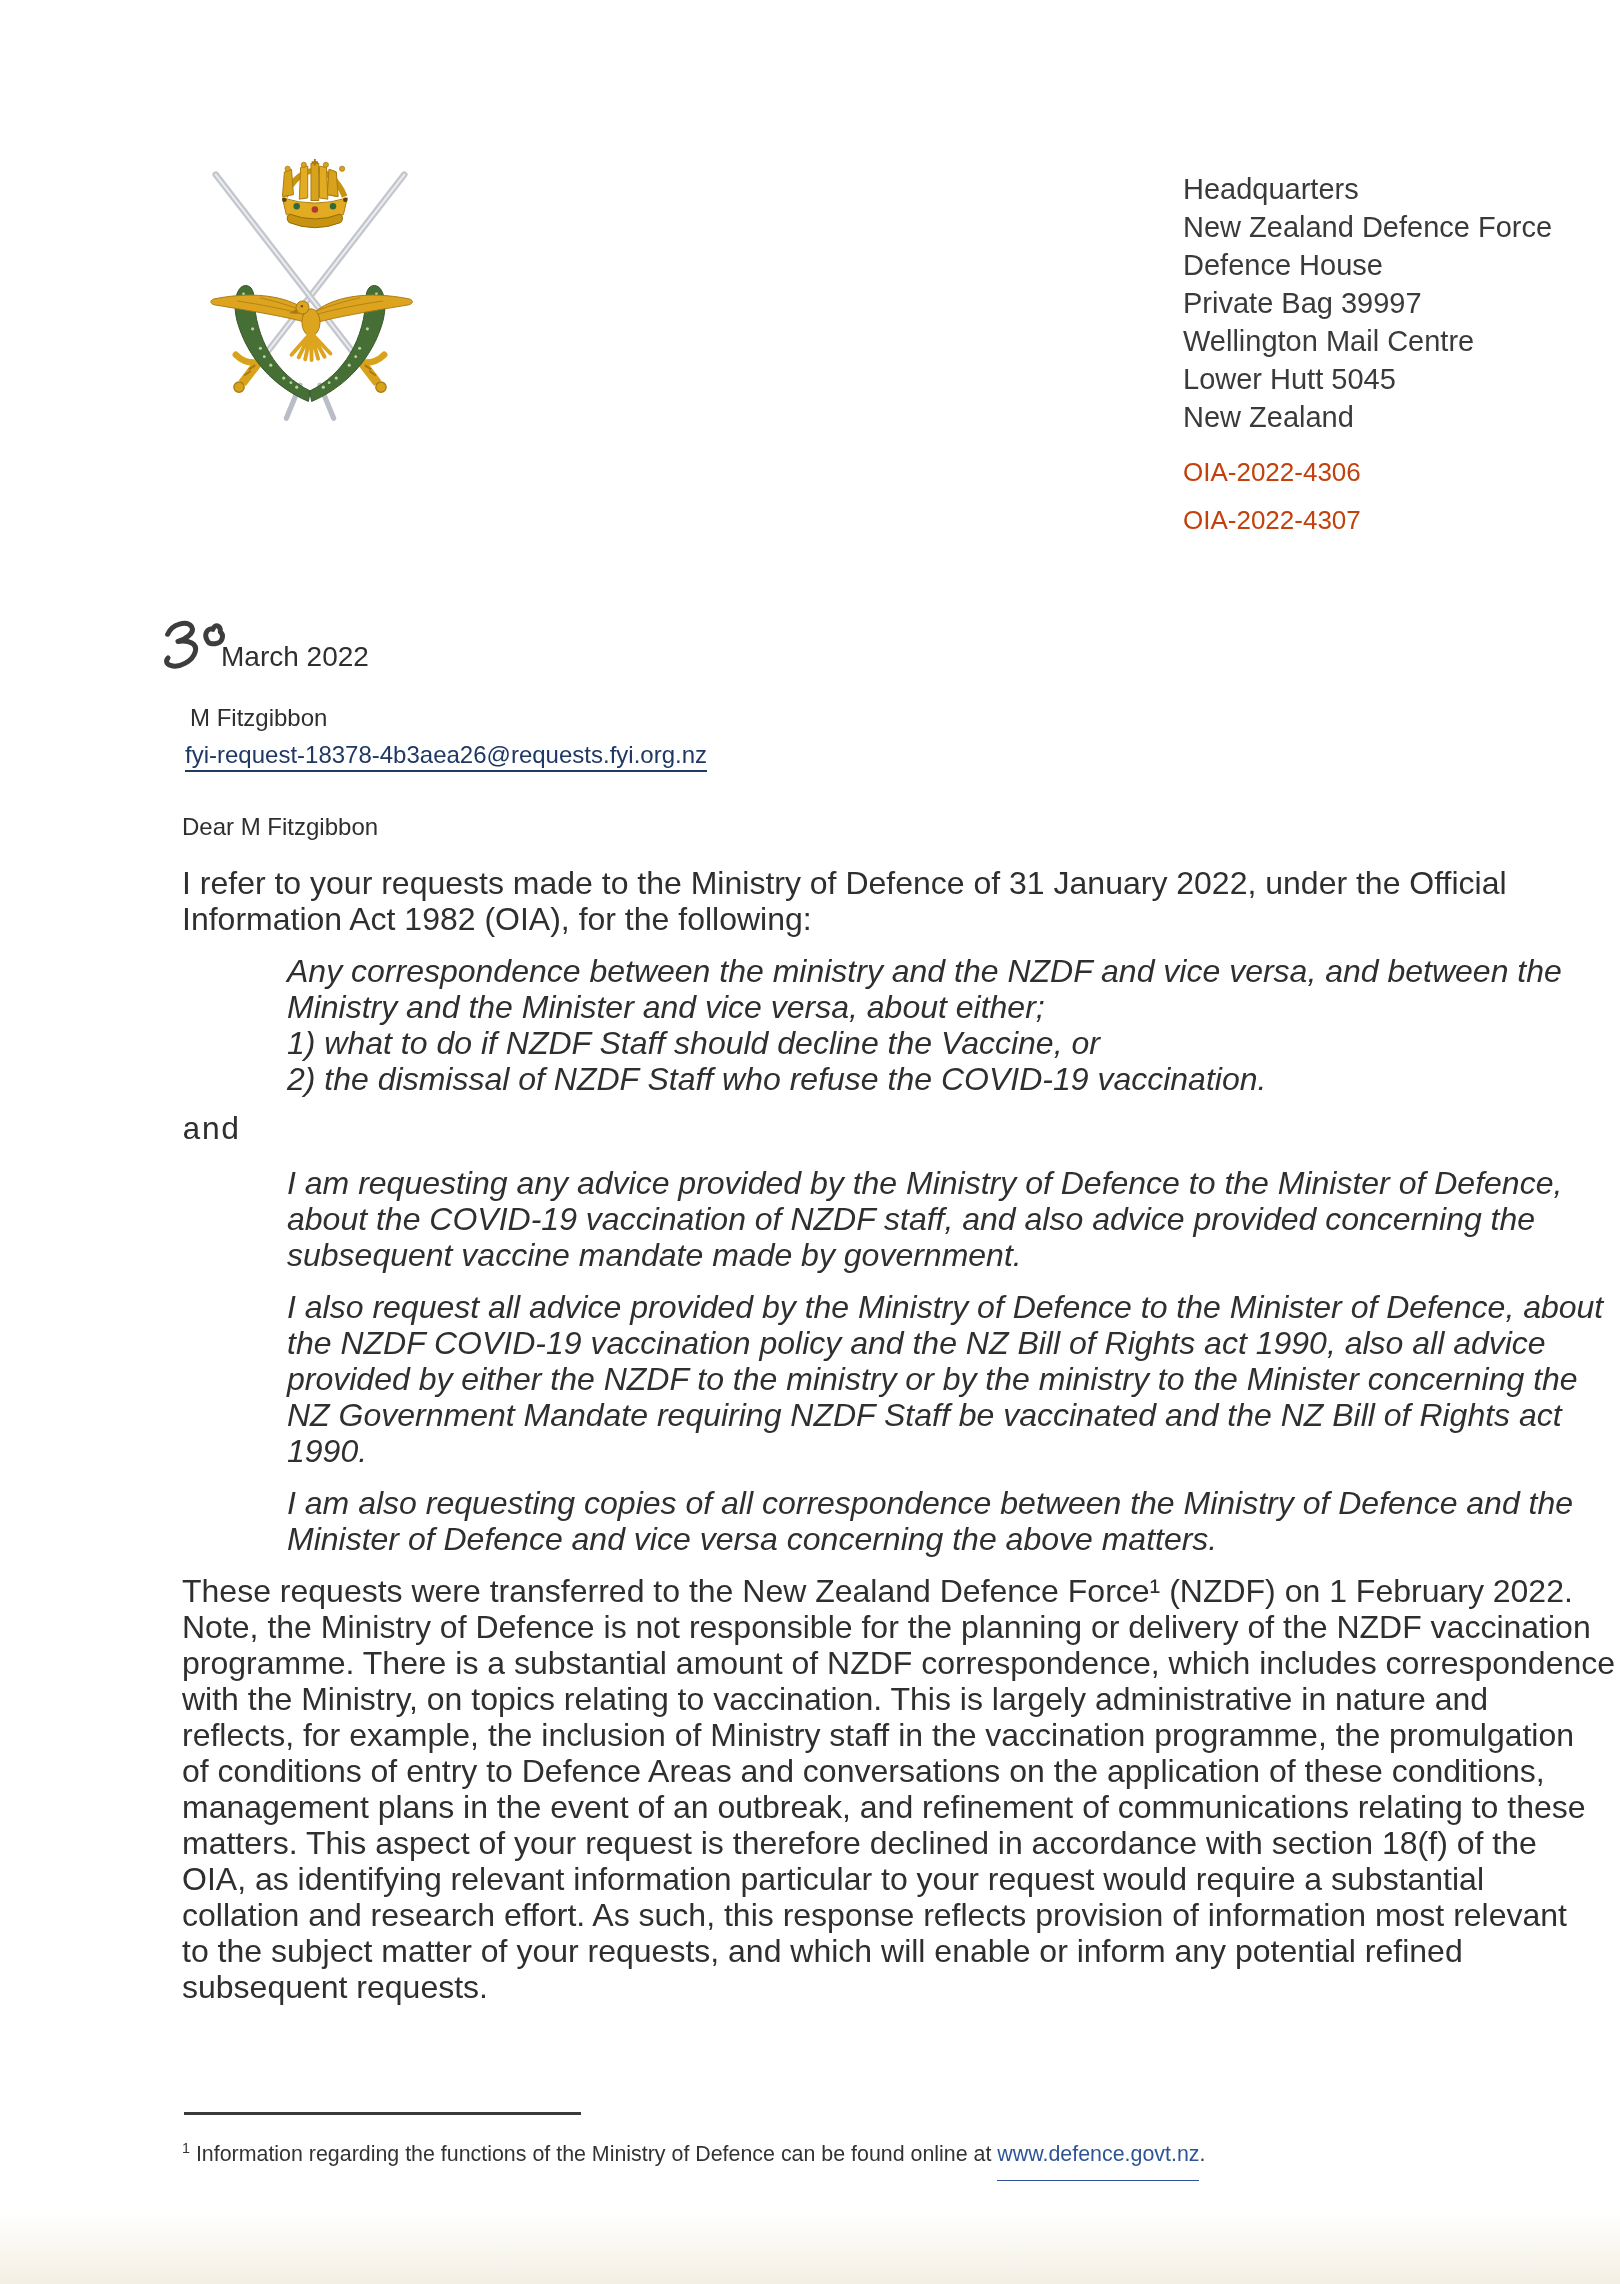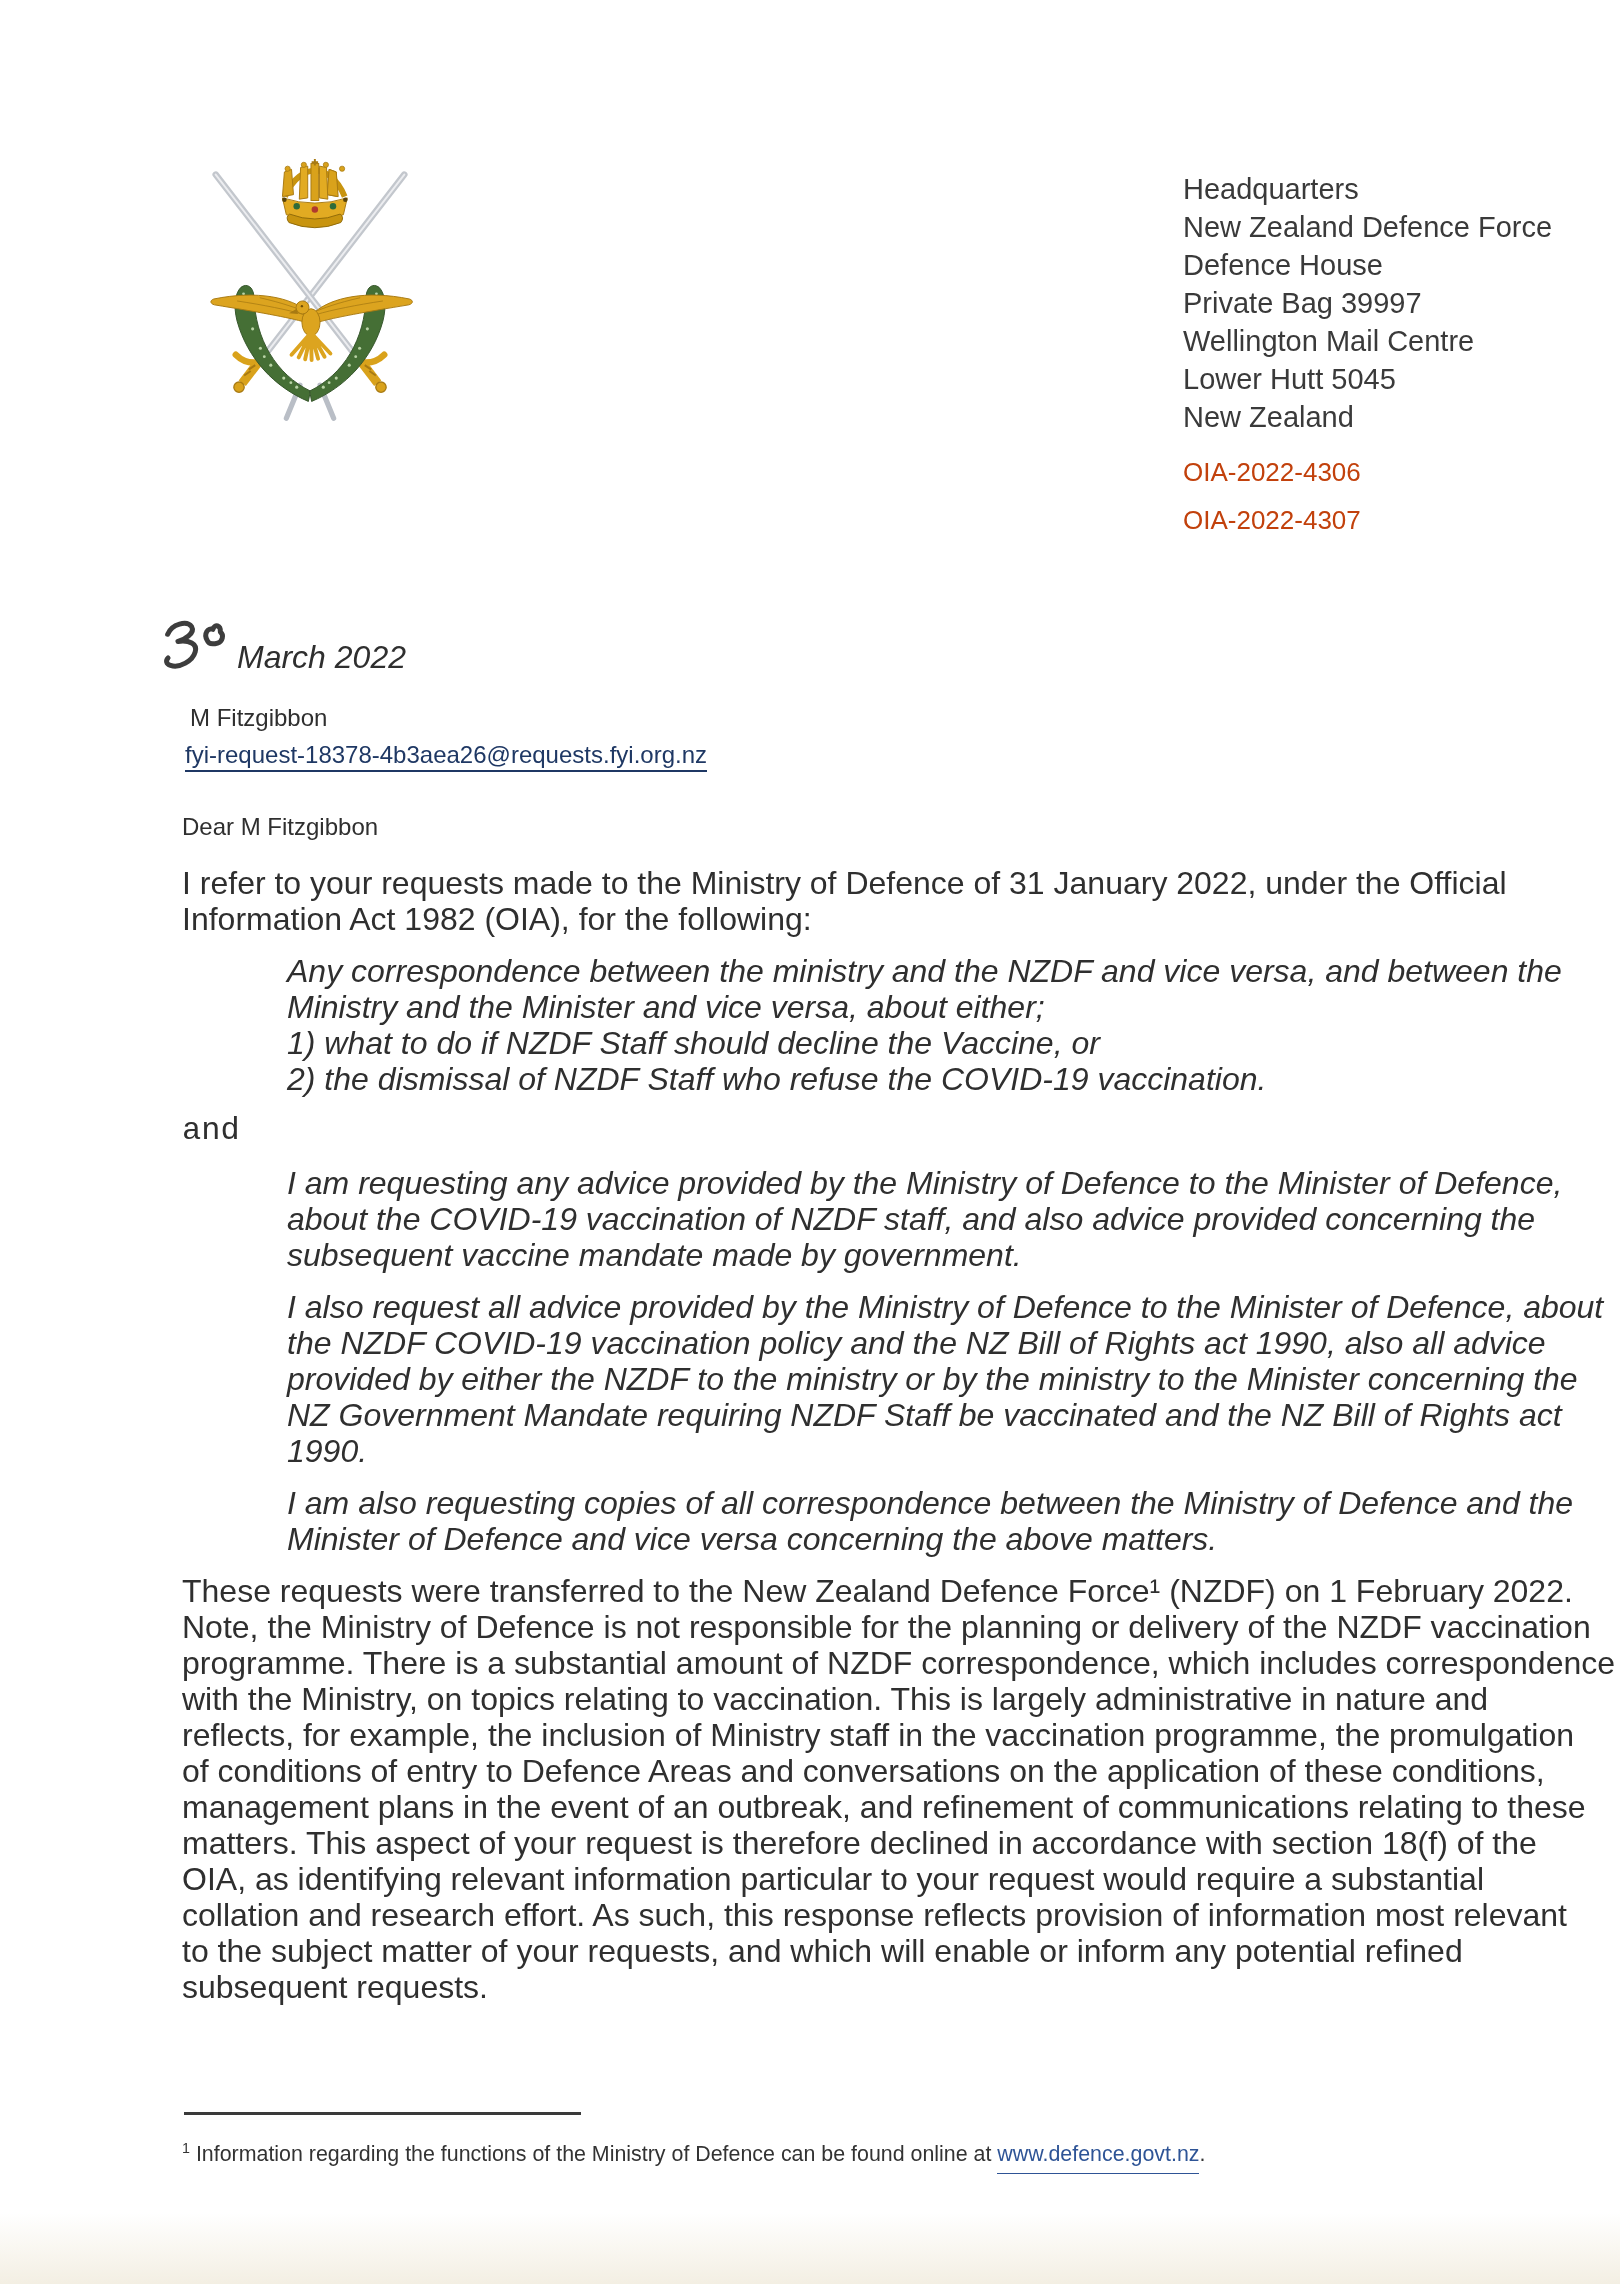--- a/index.html
+++ b/index.html
@@ -20,21 +20,21 @@
   .address{
     left:1183px;top:170px;
     font-size:29px;line-height:38px;color:#3a3a3a;
   }
   .refs{
     left:1183px;top:448px;
     font-size:26px;line-height:48px;color:#c2410c;
   }
 
   .hand-day{left:158px;top:615px;width:71px;height:60px;}
-  .date-text{left:237px;top:639px;font-size:32px;line-height:36px;font-style:italic;}
+  .date-text{left:221px;top:639px;font-size:28px;line-height:36px;}
 
   .recipient-name{left:190px;top:700px;font-size:24px;line-height:36px;}
   .recipient-email{left:185px;top:737px;font-size:24px;line-height:36px;}
   .navy-link{
     color:#1f3864;
     border-bottom:2.6px solid #1f3864;
     padding-bottom:2px;
     cursor:pointer;
     white-space:nowrap;
   }
@@ -54,21 +54,21 @@
     background:#3a3a3a;
   }
   .footnote{
     left:182px;top:2139px;width:1298px;
     font-size:21.4px;line-height:30px;color:#333;
   }
   .footnote sup{font-size:14.3px;vertical-align:super;line-height:0;}
   .blue-link{
     color:#2e5496;
     border-bottom:1.9px solid #2e5496;
-    padding-bottom:7px;
+    padding-bottom:14px;
     cursor:pointer;
   }
 
   .scan-tint{
     left:0;bottom:0;width:100%;height:71px;
     background:linear-gradient(to bottom, rgba(229,219,193,0) 0%, rgba(229,219,193,0.45) 100%);
     pointer-events:none;
   }
 </style>
 </head>

